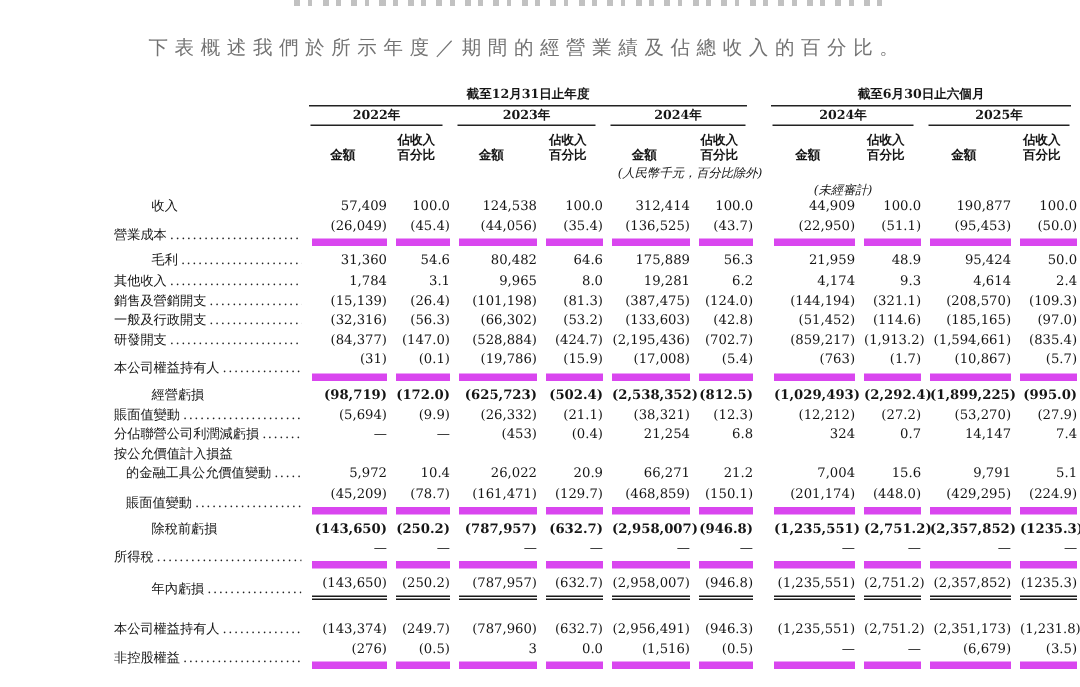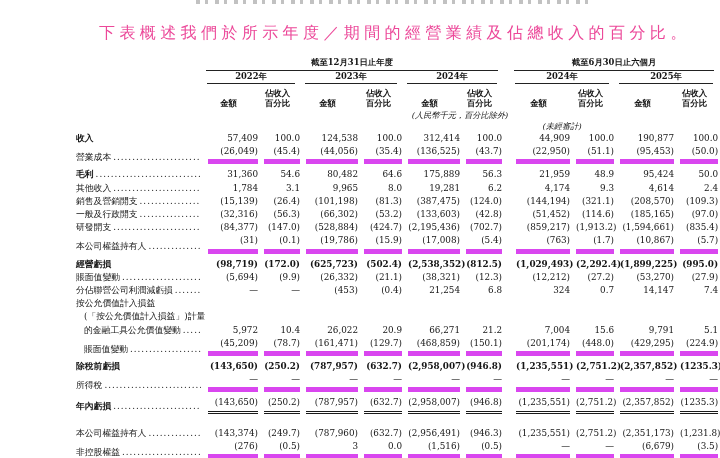--- a/index.html
+++ b/index.html
@@ -6,42 +6,42 @@
   body {
     width:720px; height:458px; background:#ffffff; overflow:hidden; position:relative;
     font-family:"DejaVu Serif","Liberation Serif",serif; color:#151515;
     -webkit-font-smoothing:antialiased;
   }
   .clip-frag {
     position:absolute; left:196px; top:0; width:392px; height:4px; opacity:.55;
     background:repeating-linear-gradient(90deg,#8f8f8f 0 4px,transparent 4px 9px,#8f8f8f 9px 12px,transparent 12px 19px);
   }
   .intro {
-    position:absolute; left:99px; top:23px; font-size:16px; letter-spacing:4.4px;
-    white-space:nowrap; color:#ec4899;
+    position:absolute; left:99px; top:23px; font-size:13px; letter-spacing:4.4px;
+    white-space:nowrap; color:#737373;
   }
   .tablewrap { position:absolute; left:76px; top:57px; }
   table { border-collapse:collapse; table-layout:fixed; width:642px; font-size:8.8px; }
   td,th { padding:0; vertical-align:bottom; font-weight:normal; }
   thead th { font-weight:bold; font-size:8.4px; }
   .grpline { border-bottom:1px solid #222; padding-bottom:2px; margin:0 4px; text-align:center; white-space:nowrap; }
   .yrline  { border-bottom:1px solid #222; padding-bottom:1px; margin:0 5px; text-align:center; }
   .subh { text-align:center; padding-right:3px; line-height:9.5px; padding-top:5px; padding-bottom:2px; white-space:nowrap; }
   .note { text-align:center; font-style:italic; font-size:8.2px; line-height:11px; white-space:nowrap; }
   tbody td { line-height:13.2px; height:13.2px; white-space:nowrap; }
   .lblflex { display:flex; align-items:baseline; overflow:visible; }
   .lblflex .lab { white-space:nowrap; }
   .dots { flex:1 1 auto; overflow:hidden; white-space:nowrap; margin:0 1px 0 2px; color:#222; letter-spacing:1px; }
   .val { text-align:right; }
   .val .in { margin-left:6px; }
   tr.rule-single td.val .in { border-bottom:5px solid #d946ef; padding-bottom:1px; }
   tr.rule-double td.val .in { border-bottom:3px double #1a1a1a; padding-bottom:1px; }
   tr.gap-above td { padding-top:4px; }
   tr.vbold td { font-weight:bold; }
-  .bold { font-weight:bold; }
+  .bold { font-weight:normal;margin-left:25px; }
   .ind { padding-left:8px; }
 </style>
 </head>
 <body>
 
 <div class="clip-frag"></div>
 
 <div class="intro">下表概述我們於所示年度／期間的經營業績及佔總收入的百分比。</div>
 
 <div class="tablewrap">
@@ -558,38 +558,20 @@
           <td class="val"></td>
           <td></td>
           <td class="val"></td>
           <td class="val"></td>
           <td class="val"></td>
           <td class="val"></td>
         </tr>
         <tr>
           <td>
             <div class="lblflex ind">
-              <span class="lab">(「按公允價值計入損益」)計量</span>
-            </div>
-          </td>
-          <td class="val"></td>
-          <td class="val"></td>
-          <td class="val"></td>
-          <td class="val"></td>
-          <td class="val"></td>
-          <td class="val"></td>
-          <td></td>
-          <td class="val"></td>
-          <td class="val"></td>
-          <td class="val"></td>
-          <td class="val"></td>
-        </tr>
-        <tr>
-          <td>
-            <div class="lblflex ind">
               <span class="lab">的金融工具公允價值變動</span>
               <span class="dots">................................................................................</span>
             </div>
           </td>
           <td class="val">
             <div class="in">5,972</div>
           </td>
           <td class="val">
             <div class="in">10.4</div>
           </td>

